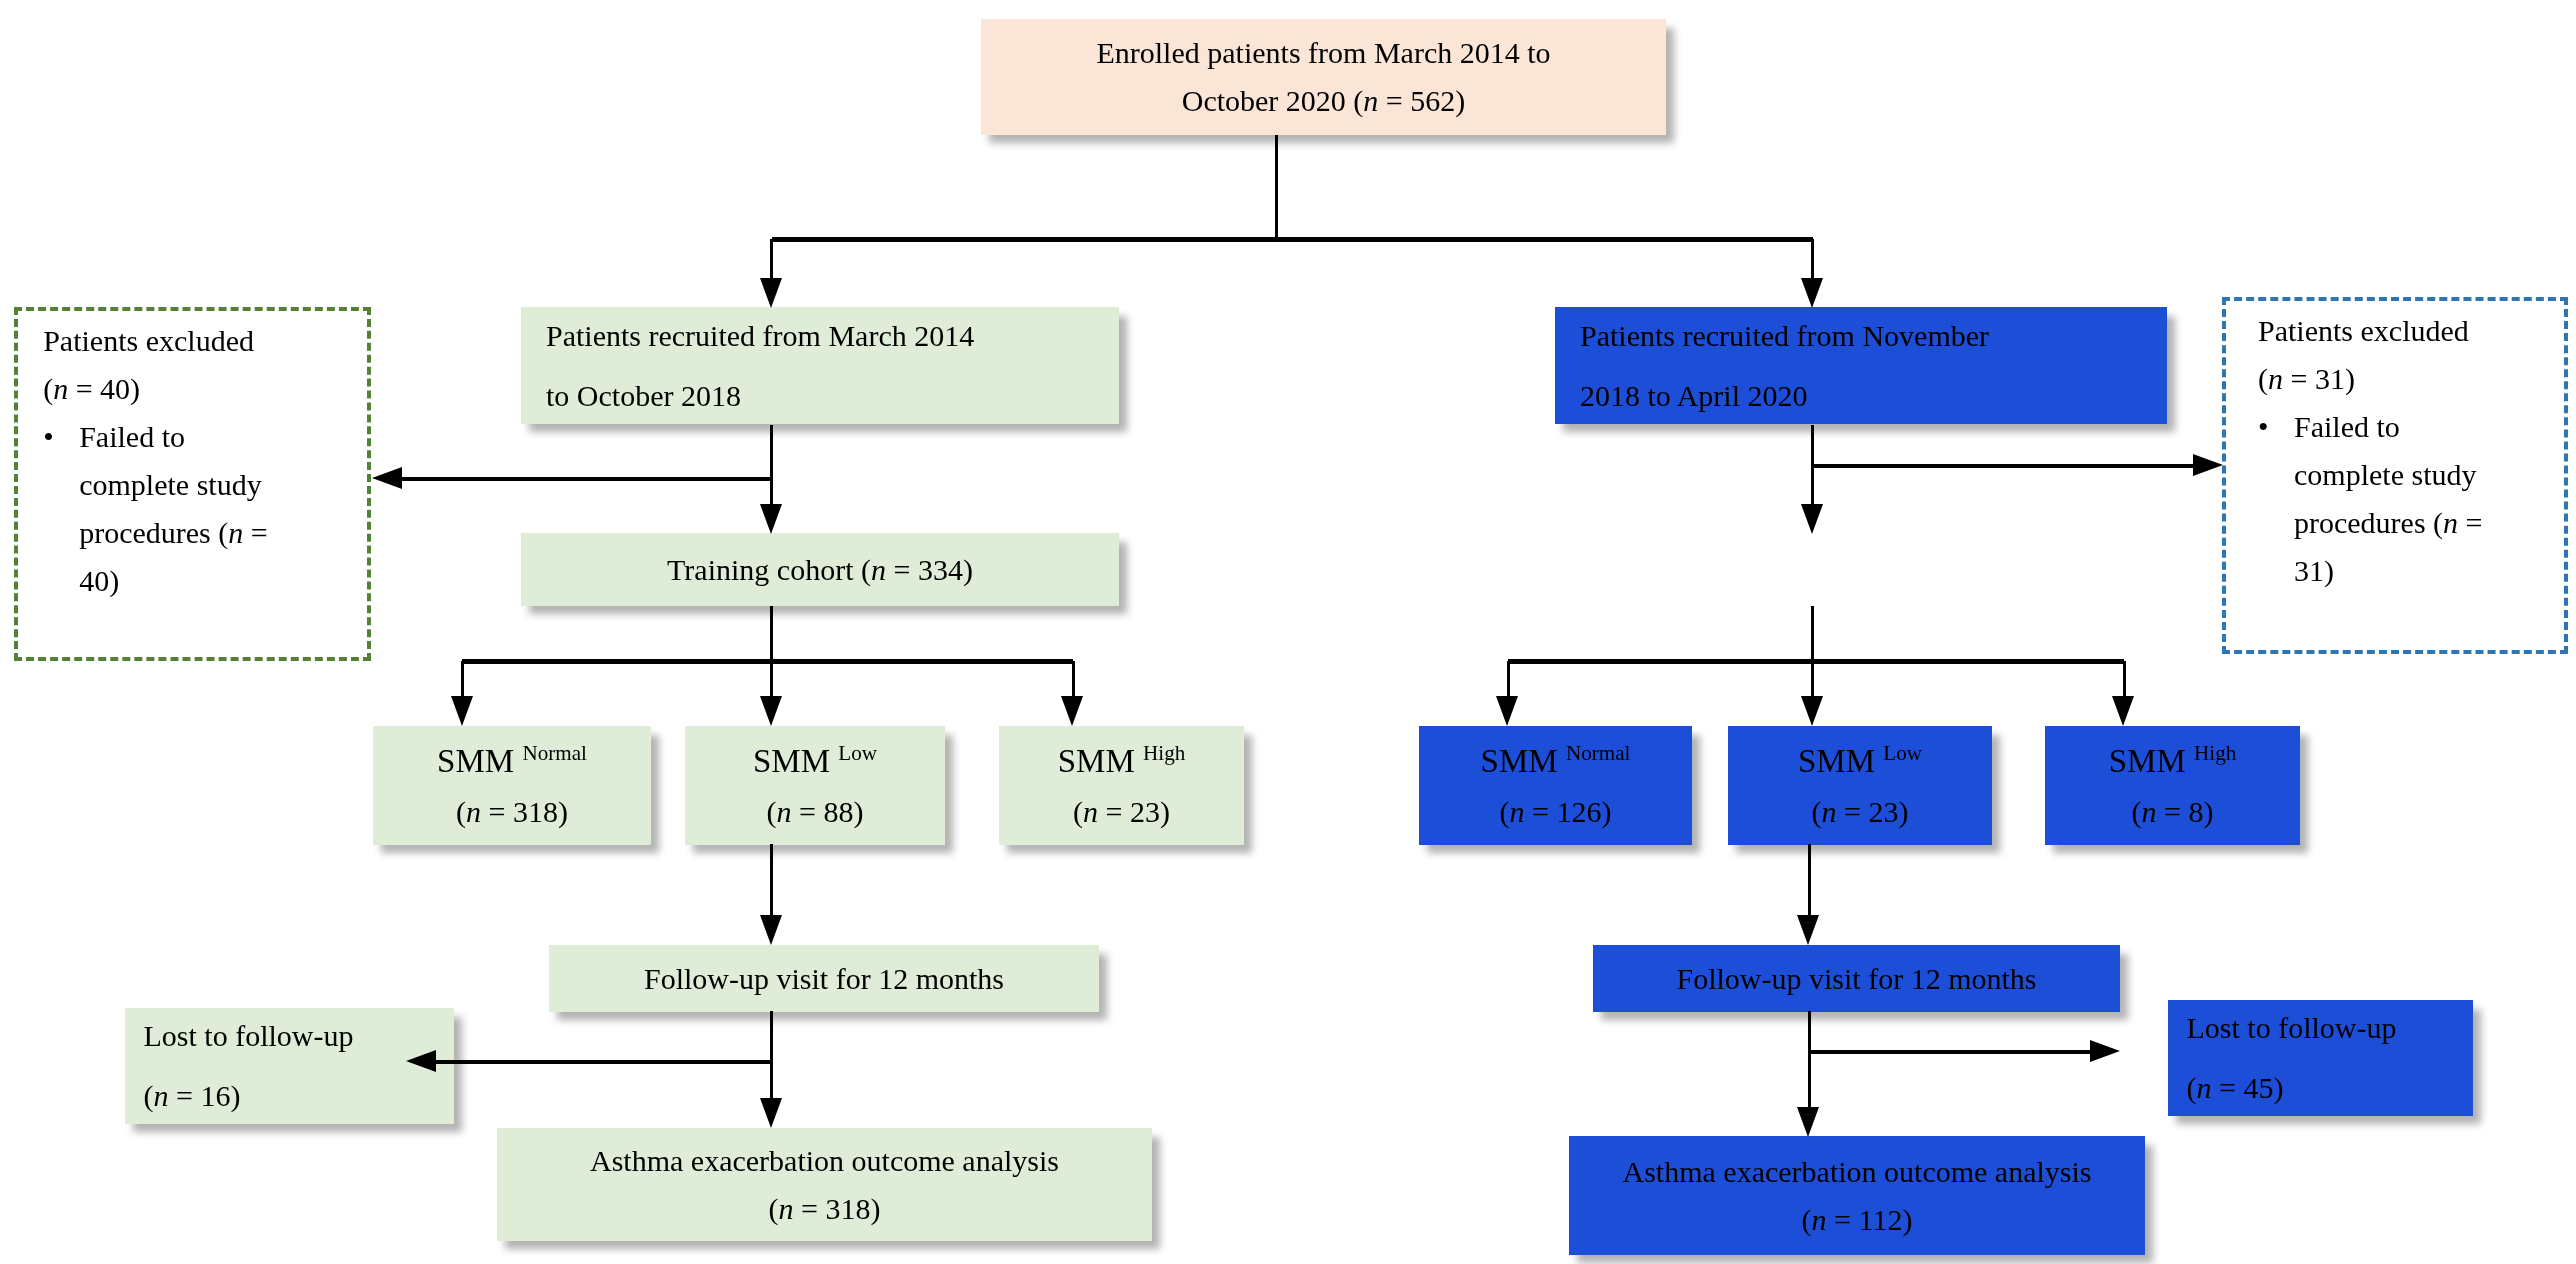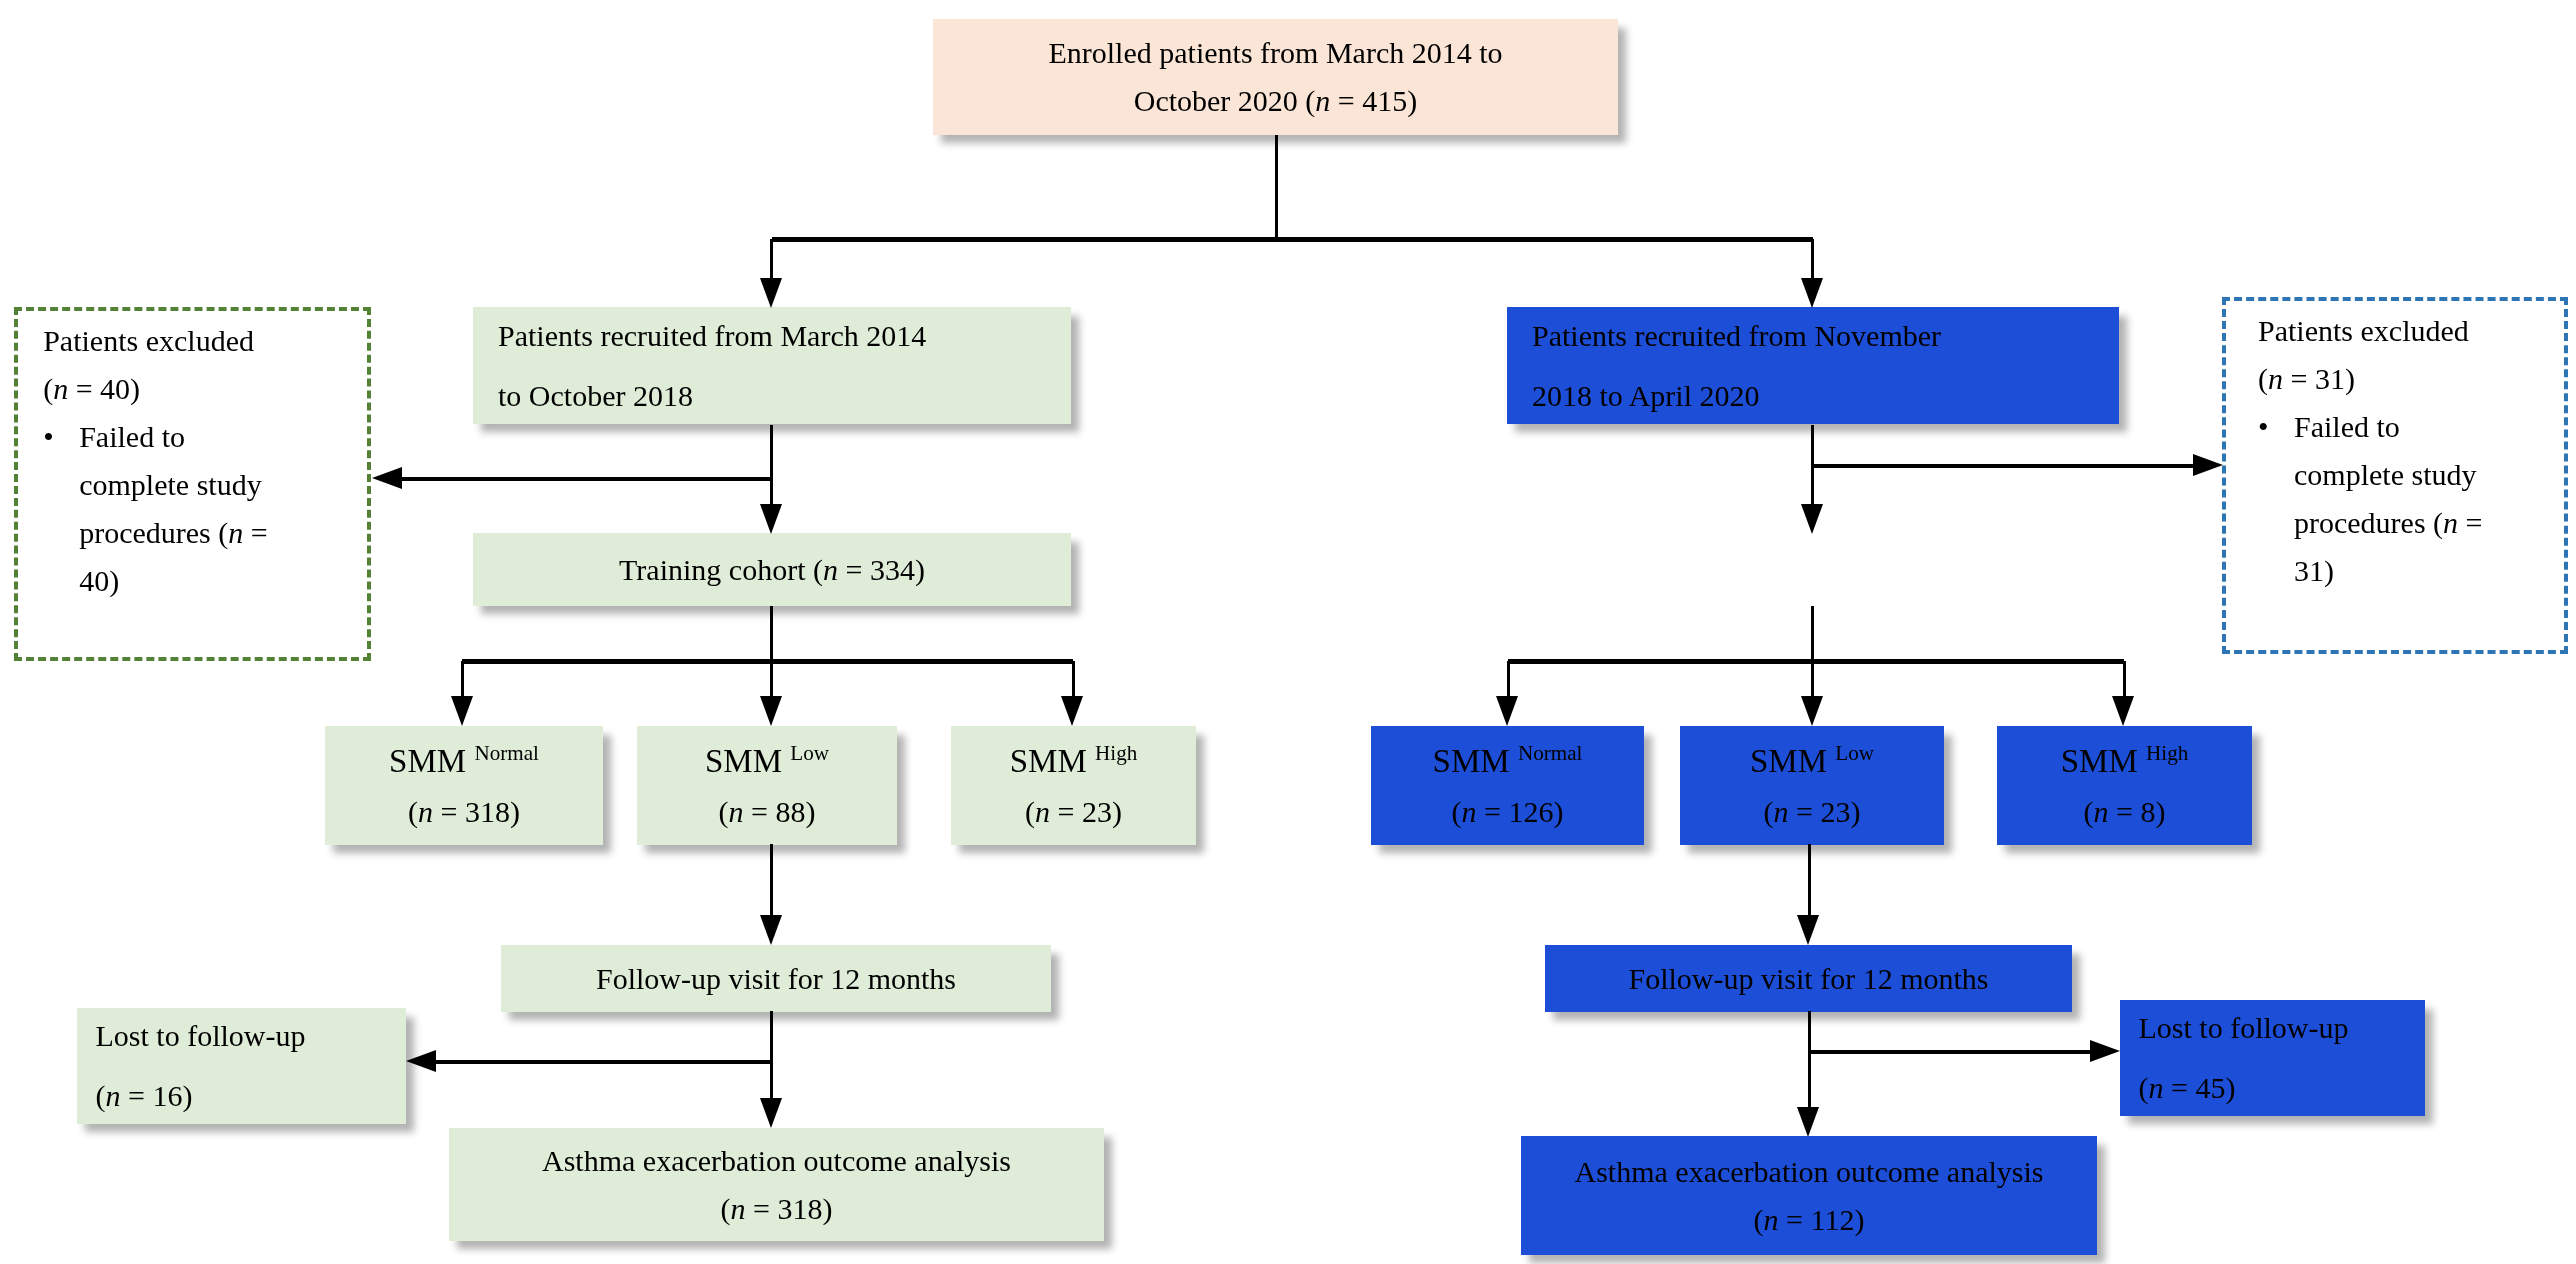--- a/index.html
+++ b/index.html
@@ -2,21 +2,21 @@
 <html style="font-size:10px"><head>
 <meta charset="utf-8">
 <style>
   html,body{margin:0;padding:0;}
   body{
     width:2576px;height:1264px;position:relative;background:#ffffff;
     font-family:"Liberation Serif", serif;color:#000;
   }
   #diagram{position:absolute;inset:0;}
   .box{position:absolute;box-sizing:border-box;font-size:30px;line-height:1.6;}
-  .fill{box-shadow:8px 9.3px 7.4px rgba(0,0,0,0.30);}
+  .fill{box-shadow:8px 9.3px 7.4px rgba(0,0,0,0.30);margin-left:48px;}
   .peach{background:#FBE5D6;}
   .green{background:#DFEDD8;}
   .blue{background:#1d4ed8;}
   .dashed-green{border:4.3px dashed #538135;background:#ffffff;}
   .dashed-blue{border:4.3px dashed #2E75B6;background:#ffffff;}
   .center{display:flex;flex-direction:column;justify-content:center;align-items:center;text-align:center;}
   .vleft{display:flex;flex-direction:column;justify-content:center;align-items:flex-start;text-align:left;gap:12px;}
   .top{display:block;}
   .tline{white-space:nowrap;}
   .it{font-style:italic;}
@@ -34,21 +34,21 @@
   .ah-left{border-top:11.7px solid transparent;border-bottom:11.7px solid transparent;border-right:30px solid #000;}
   .ah-right{border-top:11.7px solid transparent;border-bottom:11.7px solid transparent;border-left:30px solid #000;}
 </style>
 </head>
 <body>
 
 <div id="diagram">
 
   <div class="box fill peach center" style="left:933px;top:18.5px;width:685px;height:116px;">
       <div class="tline"><span>Enrolled patients from March 2014 to</span></div>
-      <div class="tline"><span>October 2020 (</span><span class="it">n</span><span> = 415)</span></div>
+      <div class="tline"><span>October 2020 (</span><span class="it">n</span><span> = 562)</span></div>
     </div>
 
   <div class="box dashed-green top" style="left:14.2px;top:307px;width:357px;height:354px;padding:6.2px 11px 0 25px;">
     <div>
         <div class="tline"><span>Patients excluded</span></div>
         <div class="tline"><span>(</span><span class="it">n</span><span> = 40)</span></div>
       </div>
     <div class="bullet-row">
       <span class="bullet-glyph">•</span>
       <span class="bullet-text"><span>Failed to complete study procedures (</span><span class="it">n</span><span> = 40)</span></span>

